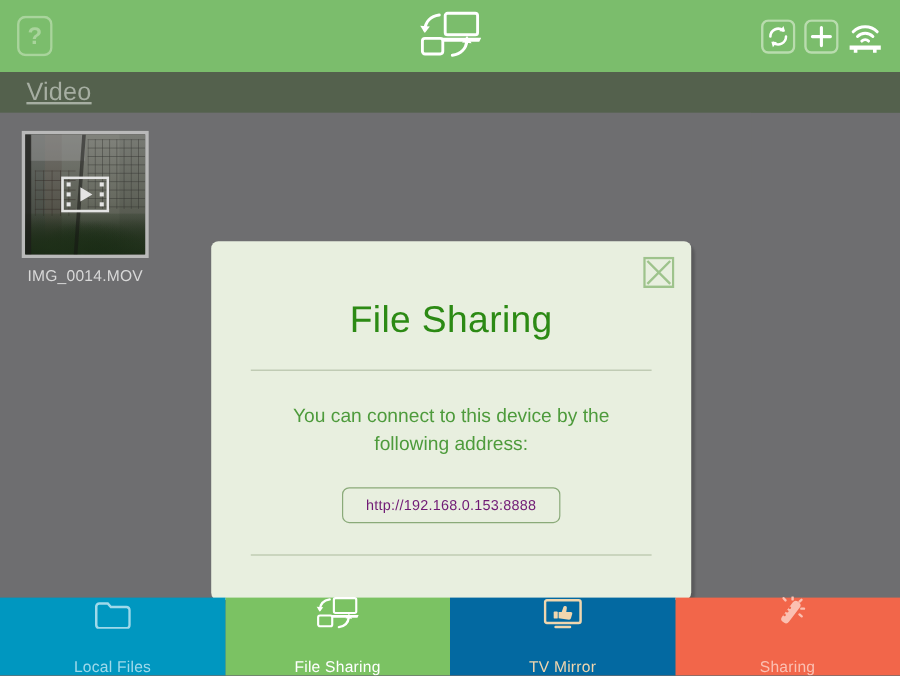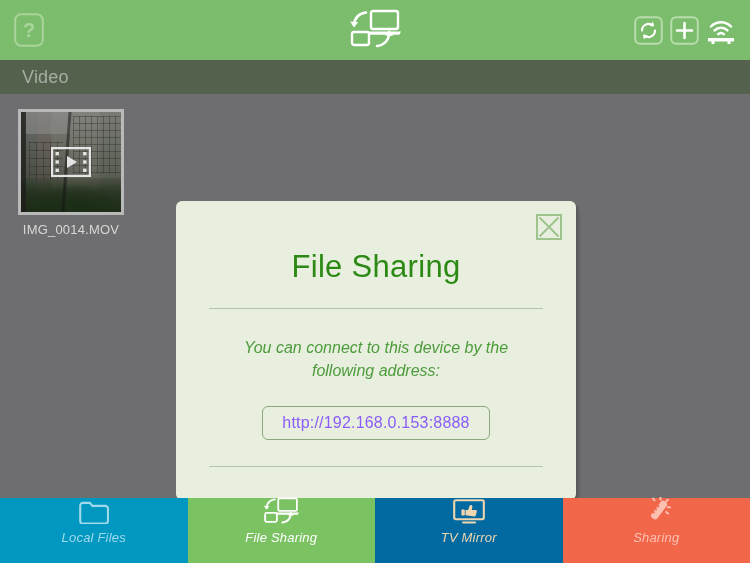--- a/index.html
+++ b/index.html
@@ -62,22 +62,23 @@
     width: 750px;
     height: 34px;
     background: #54614d;
     display: flex;
     align-items: center;
     padding-left: 22px;
     box-sizing: border-box;
   }
   .subheader-label {
     color: #a6aea2;
-    font-size: 18px;
+    font-size: 21px;
     letter-spacing: 0.2px;
+    text-decoration: underline;
   }
 
   
   .content {
     position: absolute;
     top: 94px; left: 0;
     width: 626px;
     height: 404px;
     background: #6e6e70;
   }
@@ -214,33 +215,32 @@
     height: 1px;
     background: #b6c3aa;
     margin: 23px 33px 0 33px;
   }
   .dialog-message {
     margin: 28px 44px 0 44px;
     text-align: center;
     color: #4e9b3c;
     font-size: 16px;
     line-height: 1.42;
-    font-style: italic;
   }
   .address-wrap {
     display: flex;
     justify-content: center;
     margin-top: 24px;
   }
   .address-box {
     border: 1px solid #8aaa79;
     border-radius: 6px;
     padding: 7px 19px;
-    color: #8b5cf6;
-    font-size: 16px;
+    color: #701a75;
+    font-size: 12px;
     background: transparent;
     letter-spacing: 0.2px;
   }
   .divider-bottom {
     height: 1px;
     background: #b6c3aa;
     margin: 26px 33px 0 33px;
   }
 
   
@@ -250,24 +250,23 @@
     bottom: 0;
     width: 750px;
     height: 65px;
     display: flex;
   }
   .tab {
     flex: 1 1 0;
     display: flex;
     flex-direction: column;
     align-items: center;
-    justify-content: flex-start;
+    justify-content: space-between;
     gap: 5px;
     cursor: pointer;
-    font-style: italic;
   }
   .tab-icon {
     height: 27px;
     display: flex;
     align-items: center;
     justify-content: center;
   }
   .tab-label {
     font-size: 13px;
     letter-spacing: 0.2px;

